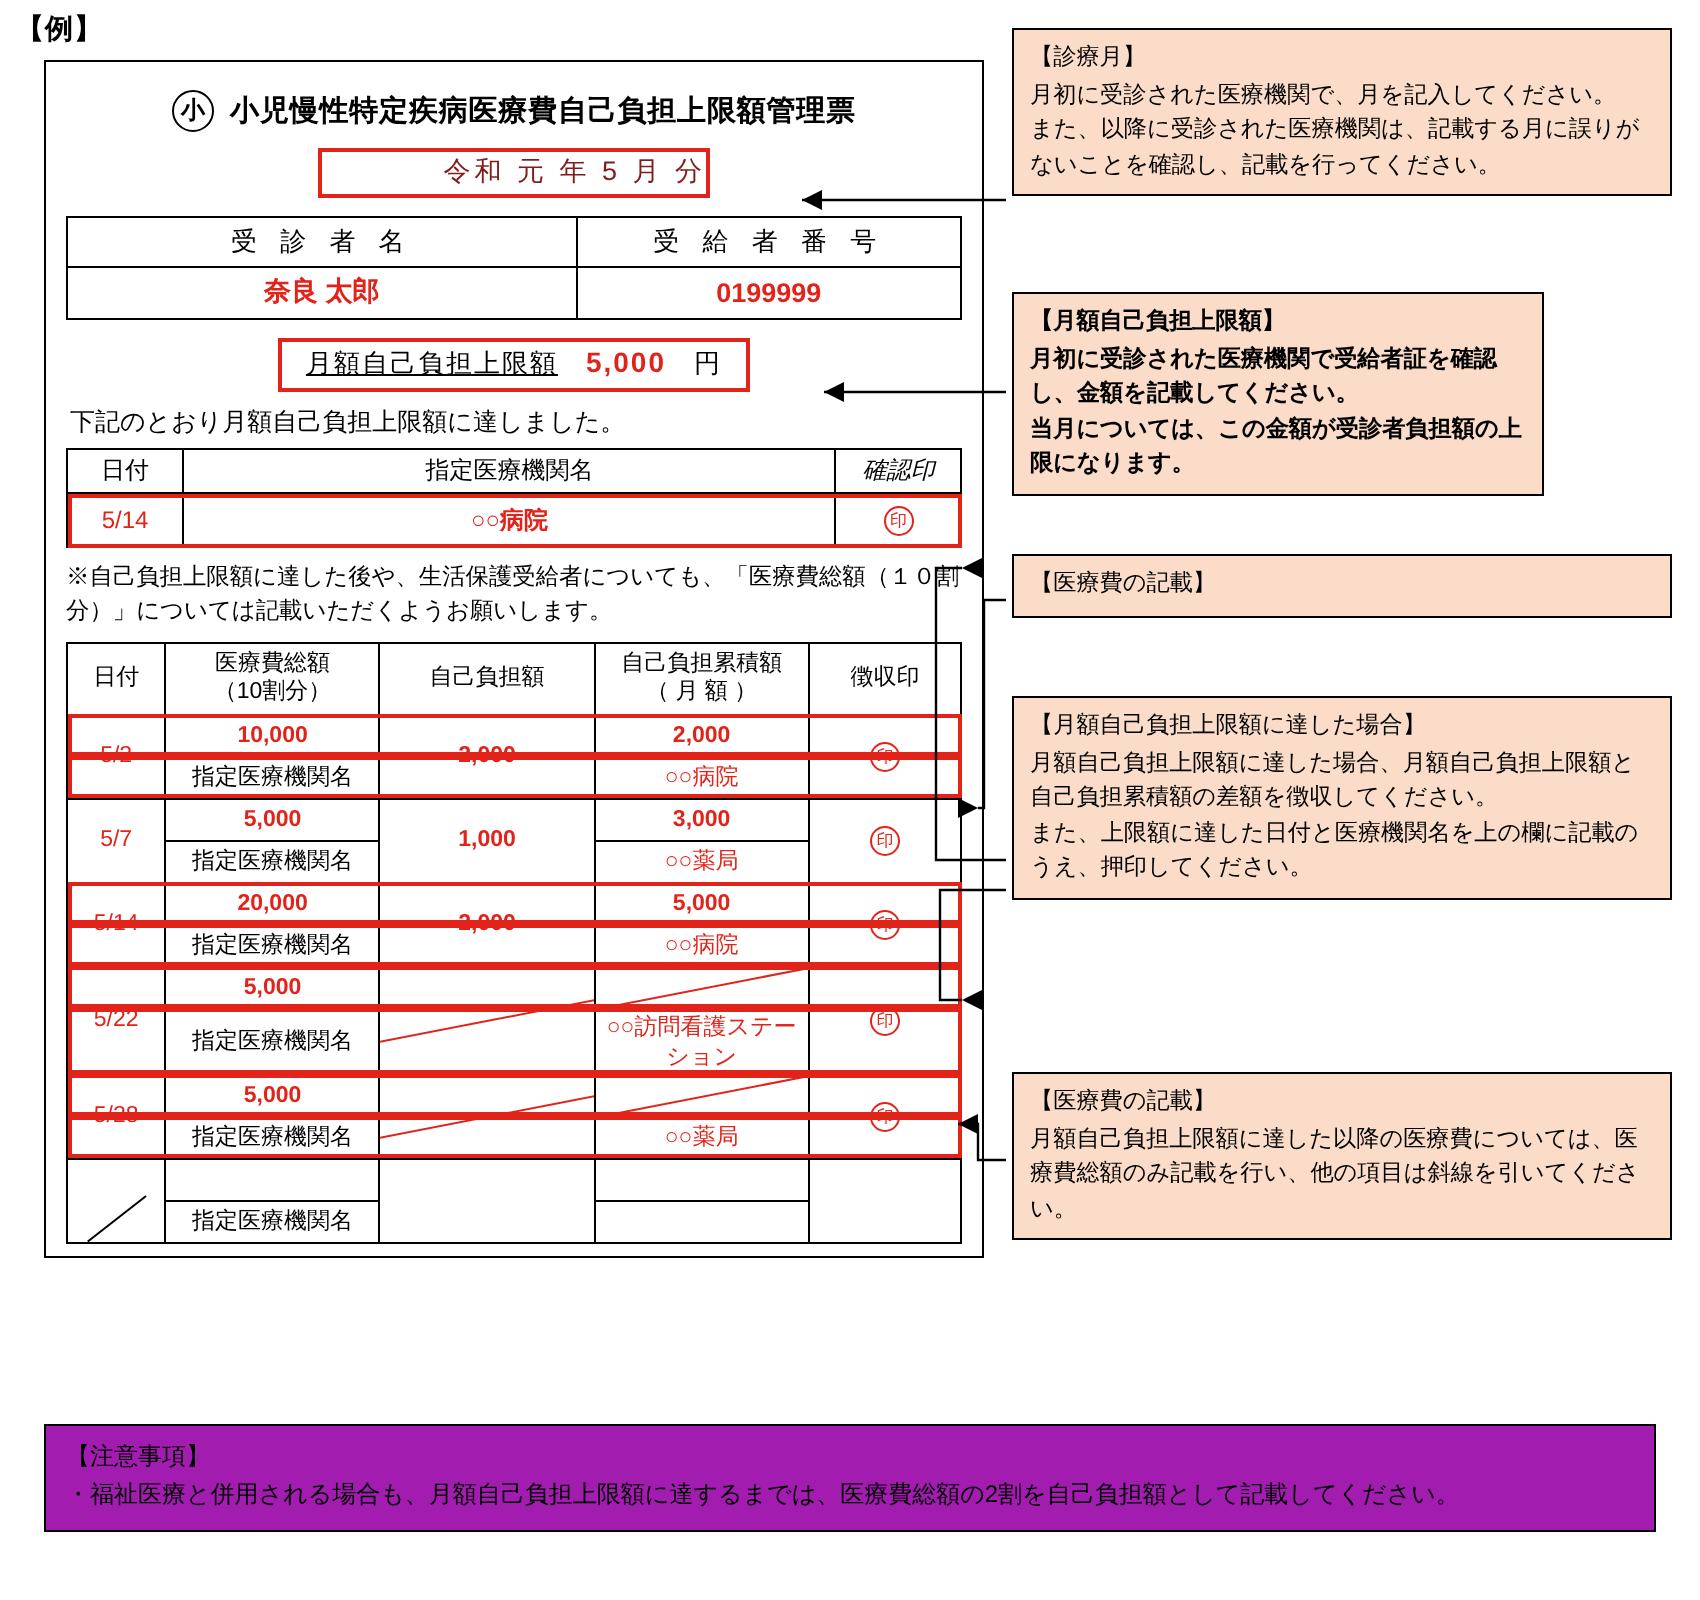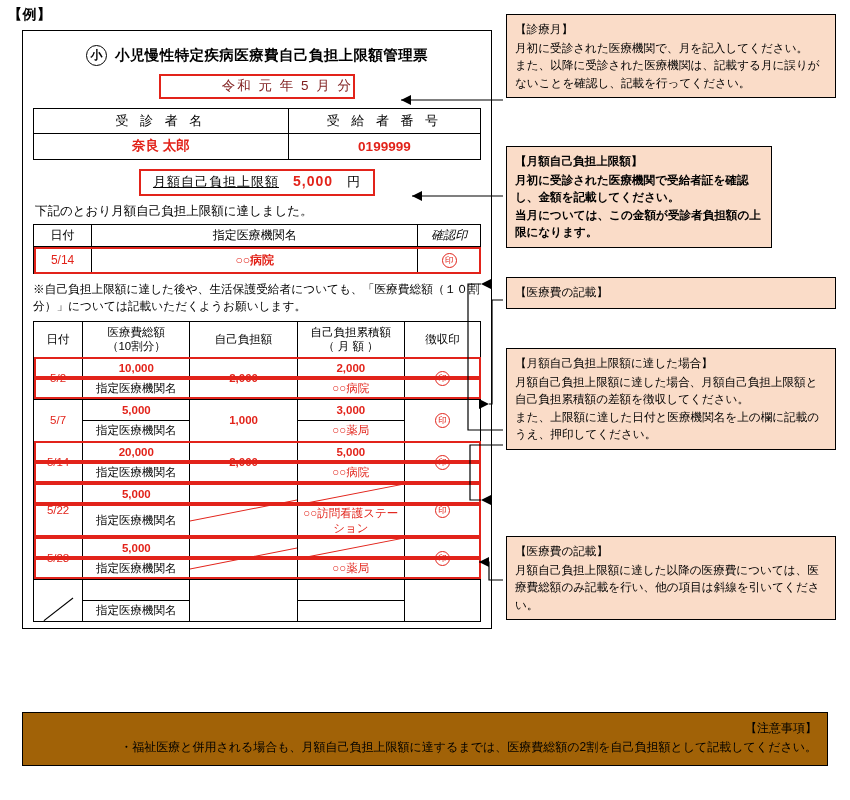--- a/index.html
+++ b/index.html
@@ -194,26 +194,25 @@
     line-height: 1.52;
     width: 330px;
   }
   .note-title { margin-bottom: 1px; }
 
   
   .caution {
     position: absolute;
     left: 22px; top: 712px;
     width: 806px;
-    background: #a16207;
+    background: #a21caf;
     border: 1px solid #000;
     padding: 6px 10px 8px 10px;
     font-size: 12px;
     line-height: 1.6;
-    text-align: right;
   }
 
   
   .overlay {
     position: absolute;
     left: 0; top: 0;
     width: 850px; height: 800px;
     pointer-events: none;
   }
 </style>

